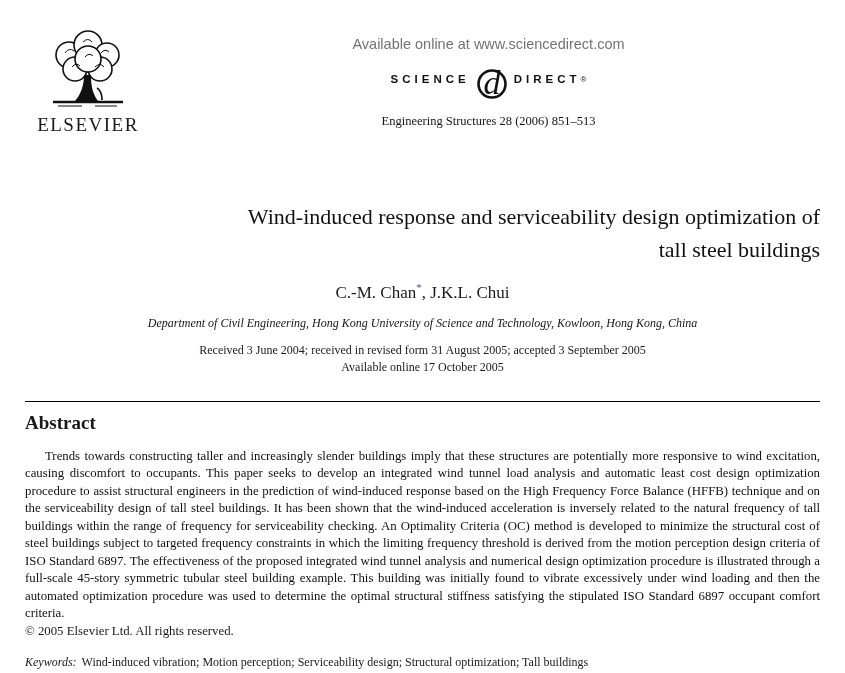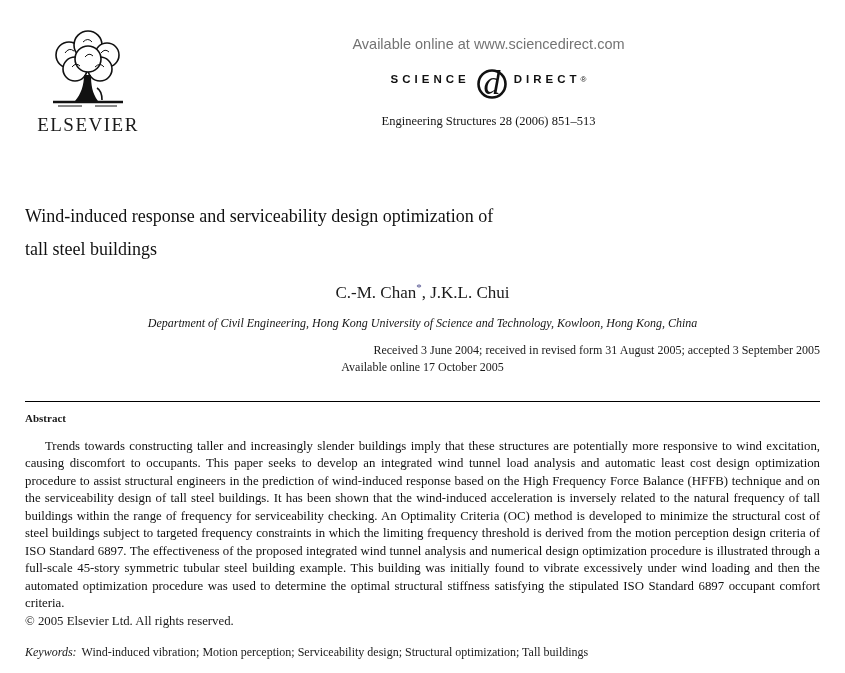--- a/index.html
+++ b/index.html
@@ -71,33 +71,33 @@
     margin-top: 9px;
     text-align: right;
     font-size: 12.5px;
     color: #23235f;
     white-space: nowrap;
   }
   
   .front { padding: 0 25px; }
   .article-title {
     margin-top: 38px;
-    text-align: left;
+    text-align: right;
     font-weight: normal;
-    font-size: 18px;
+    font-size: 22px;
     line-height: 33px;
     color: #111;
   }
   .authors { margin-top: 15px; text-align: center; font-size: 17px; }
   .authors sup { font-size: 11px; color: #4a4a8a; }
   .affiliation { margin-top: 13px; text-align: center; font-style: italic; font-size: 12px; color: #151515; }
-  .received { margin-top: 12px; text-align: right; font-size: 12px; }
+  .received { margin-top: 12px; text-align: center; font-size: 12px; }
   .available-date { margin-top: 2px; text-align: center; font-size: 12px; }
   .rule-thin { border: none; border-top: 1.3px solid #000; margin-top: 26px; }
-  .abstract-heading { margin-top: 10px; font-weight: bold; font-size: 11px; }
+  .abstract-heading { margin-top: 10px; font-weight: bold; font-size: 19px; }
   .abstract-text {
     margin-top: 14px;
     font-size: 12.8px;
     line-height: 17.5px;
     text-align: justify;
     text-indent: 20px;
     color: #111;
   }
   .copyright { font-size: 12.8px; line-height: 17.5px; }
   .keywords { margin-top: 15px; font-size: 12px; }

